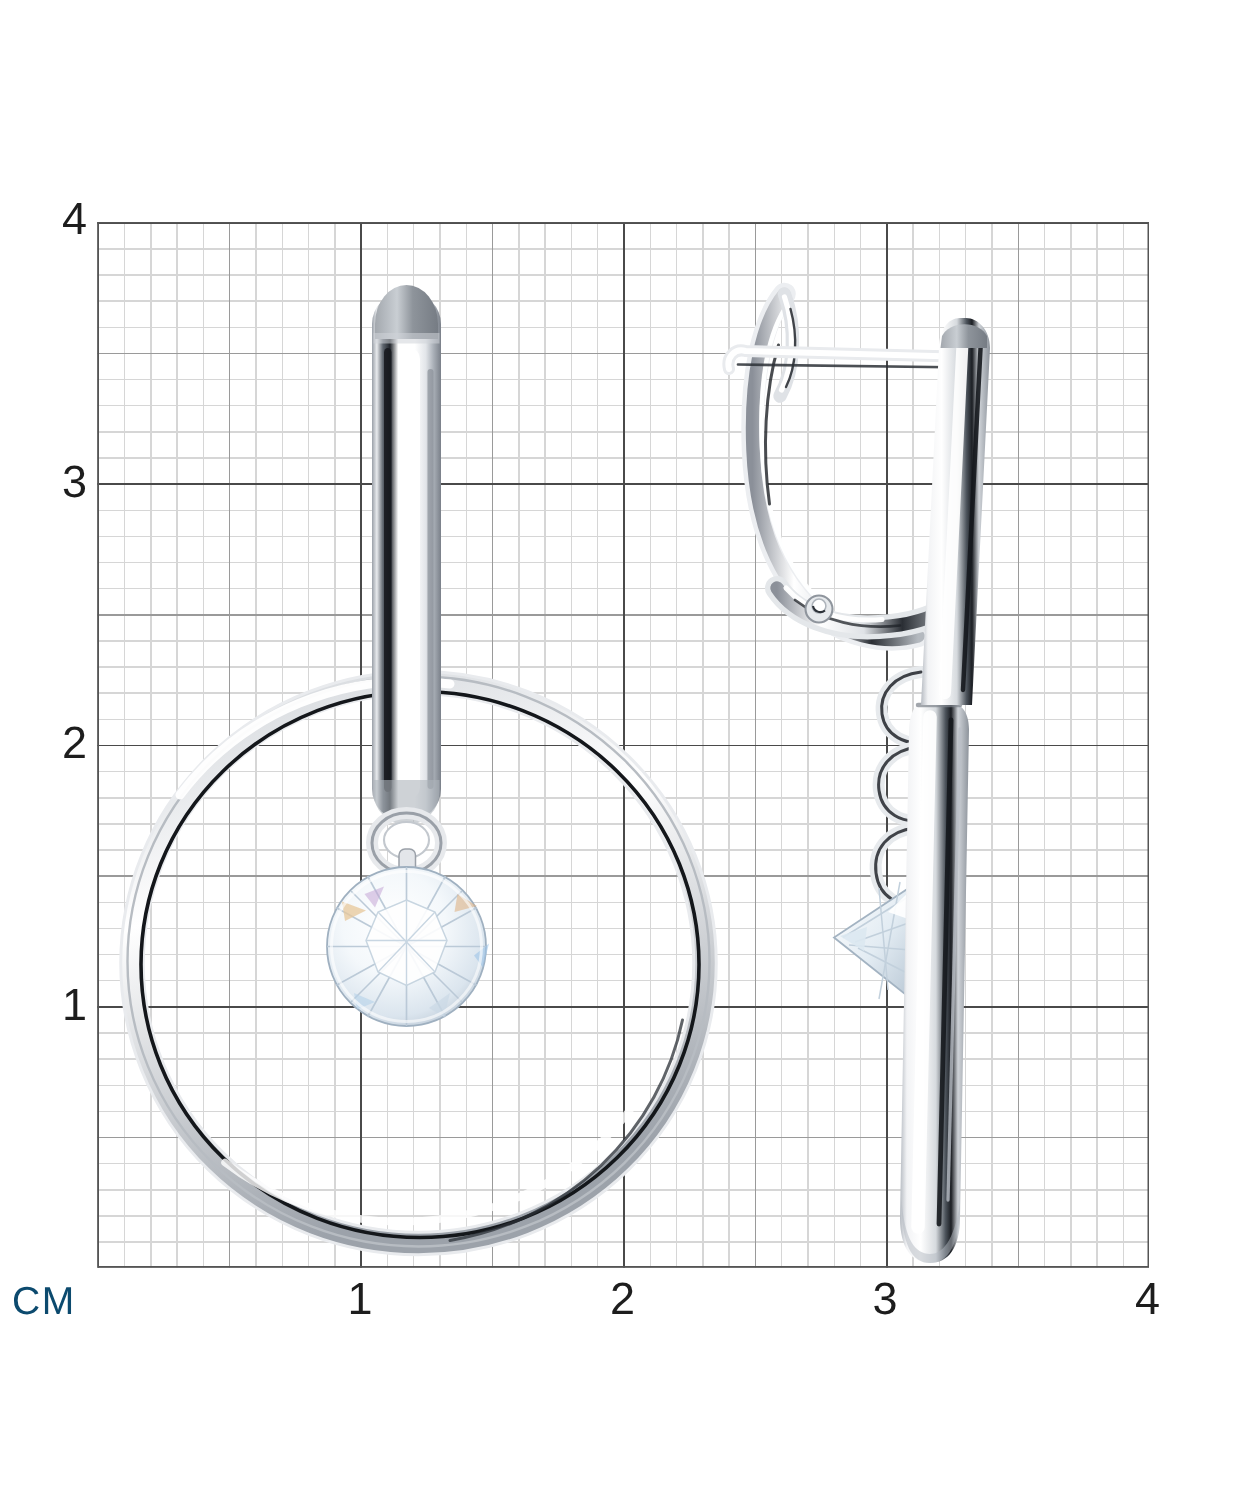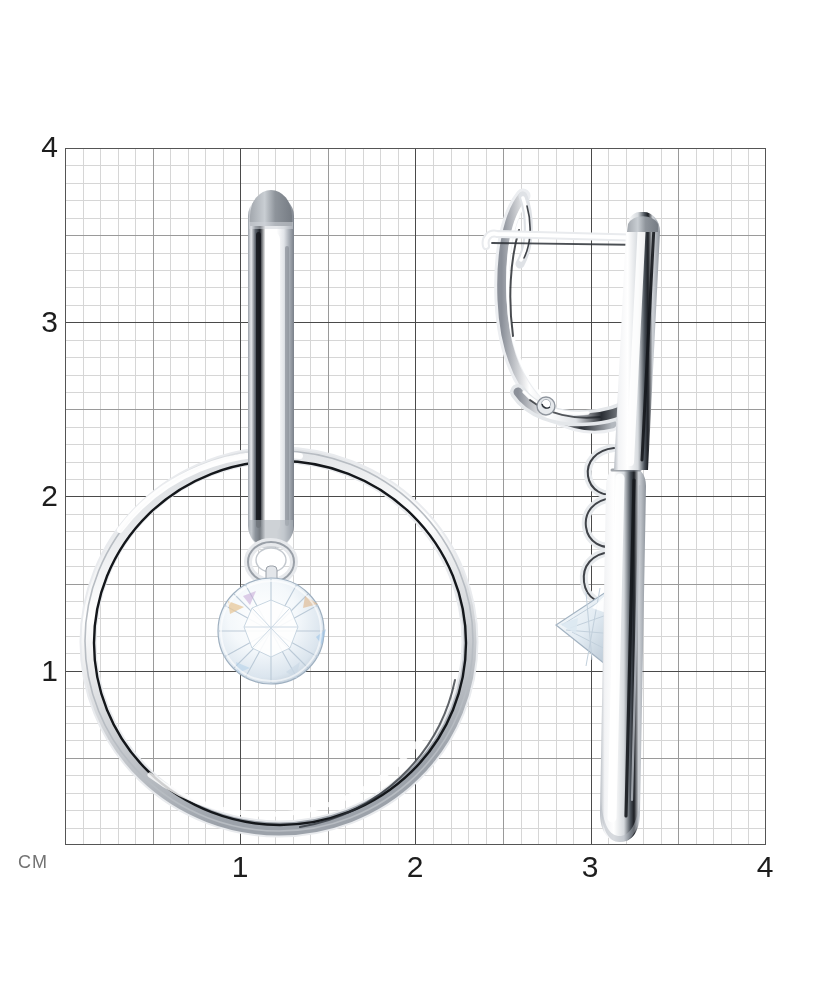--- a/index.html
+++ b/index.html
@@ -6,21 +6,21 @@
   body{width:830px;height:996px;position:relative;overflow:hidden;
        font-family:"Liberation Sans","DejaVu Sans",sans-serif;}
 
   #stage{position:absolute;left:0;top:0;width:830px;height:996px;background:#fff;}
 
   
   .tick-label{position:absolute;color:#1d1d1d;font-size:30px;line-height:1;
               font-weight:400;letter-spacing:0;user-select:none;}
   .y-label{text-align:right;width:40px;}
   .x-label{text-align:center;width:40px;}
-  #unit-label{position:absolute;left:18px;top:852px;font-size:18px;color:#737373;
+  #unit-label{position:absolute;left:8px;top:852px;font-size:26px;color:#0c4a6e;
               letter-spacing:1px;}
 
   
   #grid{position:absolute;left:65px;top:148px;width:701px;height:697px;
         background-color:#ffffff;}
   #grid .minor{position:absolute;inset:0;
       background-image:
         repeating-linear-gradient(to right,#d6d6d6 0 1px,transparent 1px 17.525px),
         repeating-linear-gradient(to bottom,#d6d6d6 0 1px,transparent 1px 17.425px);}
   #grid .mid{position:absolute;inset:0;

